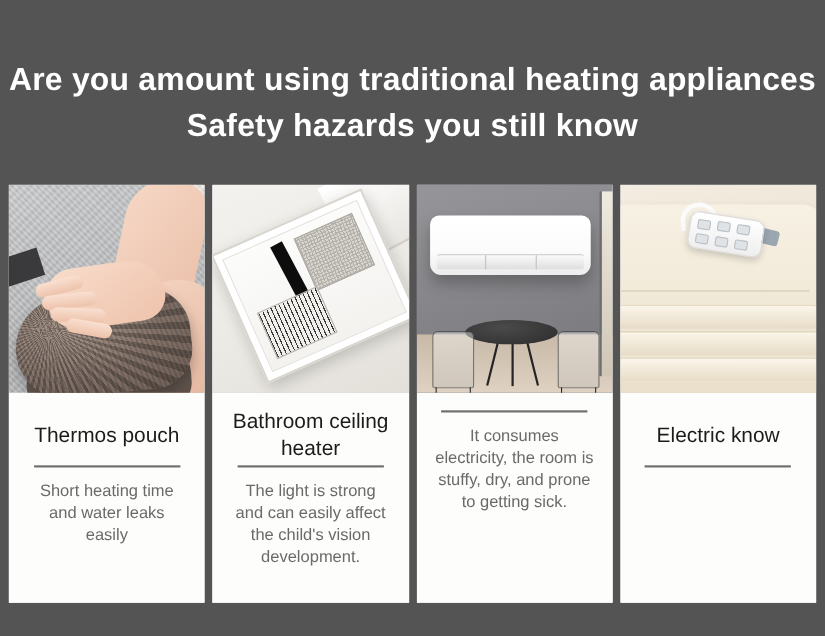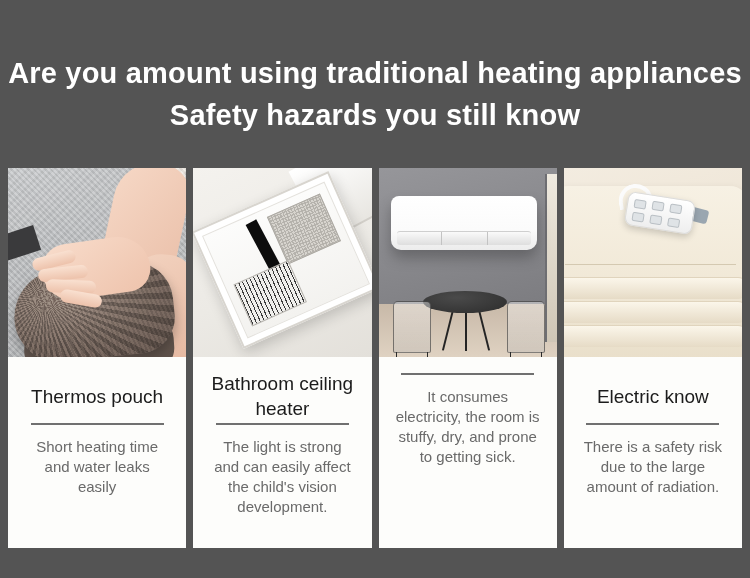--- a/index.html
+++ b/index.html
@@ -397,18 +397,17 @@
               <div class="btn b3"></div>
             <div class="btn b4"></div>
               <div class="btn b5"></div>
               <div class="btn b6"></div>
           </div>
         </div>
       </div>
       <div class="card-body">
         <div class="card-title">Electric know</div>
         <div class="divider"></div>
-        <div class="card-desc">There is a safety risk due to the large amount of radiation.</div>
       </div>
     </div>
 
   </div>
 </div>
 
 </body></html>

